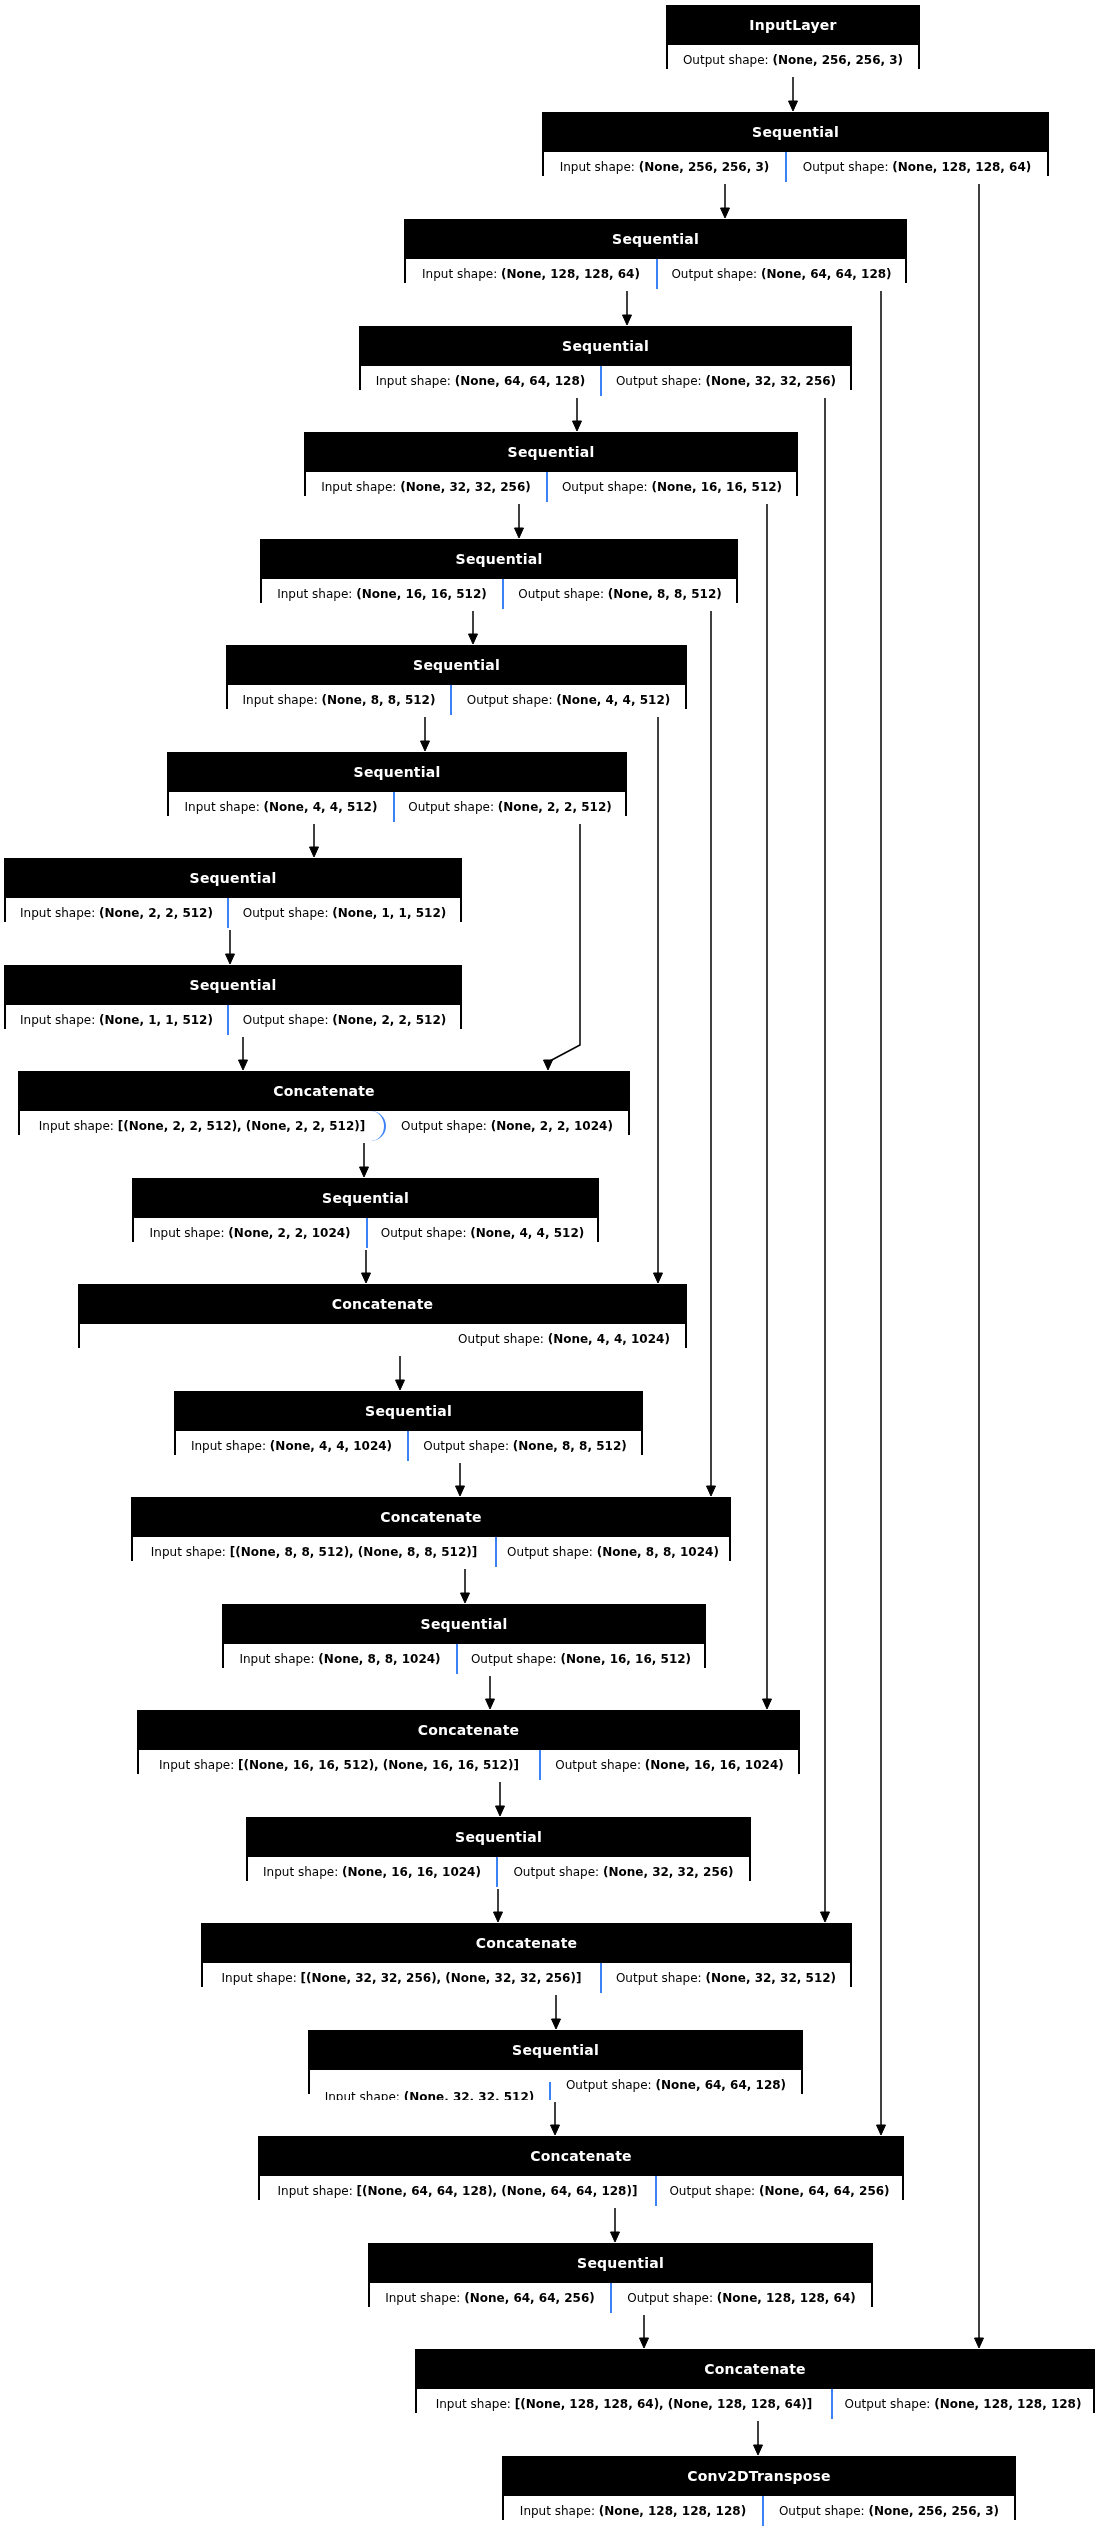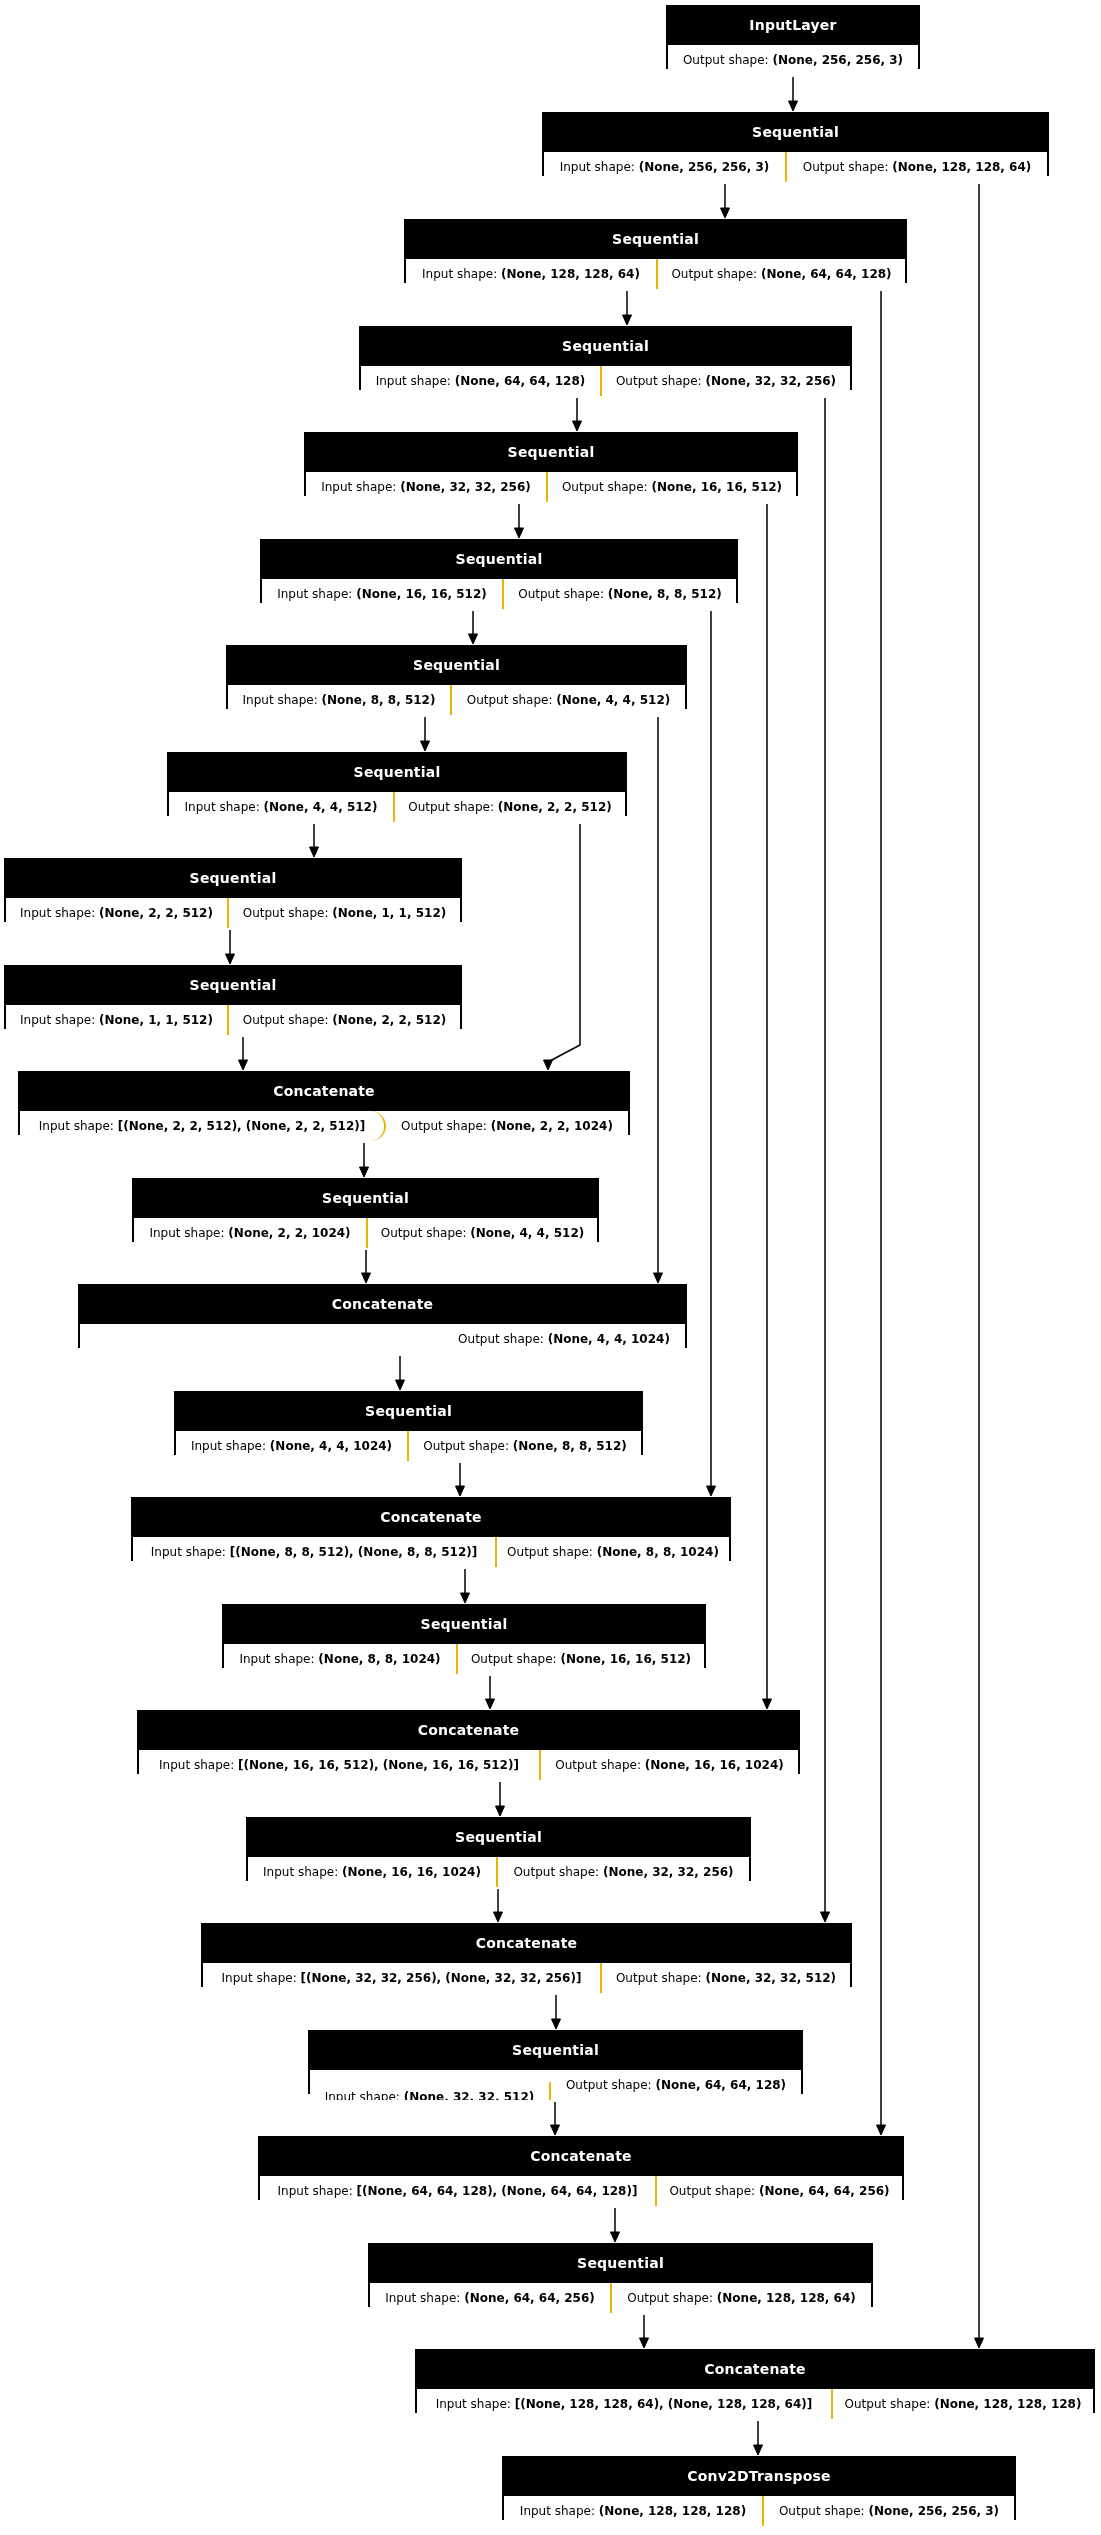--- a/index.html
+++ b/index.html
@@ -43,21 +43,21 @@
   }
   .cell {
     line-height: 30px;
     font-size: 12px;
     color: #000000;
     text-align: center;
     white-space: nowrap;
     overflow: hidden;
     box-sizing: border-box;
   }
-  .cell.input { border-right: 2px solid #eab308; flex: 0 0 auto; }
+  .cell.input { border-right: 2px solid #3b82f6; flex: 0 0 auto; }
   .cell.output { flex: 1 1 auto; border-radius: 15px; }
   .cell .val { font-weight: bold; }
   .edge-path { stroke: #000000; stroke-width: 1.5; fill: none; }
   .edge-arrow { fill: #000000; stroke: #000000; }
 </style>
 </head>
 <body>
 
 <div id="canvas">
   <svg id="edges" xmlns="http://www.w3.org/2000/svg">

